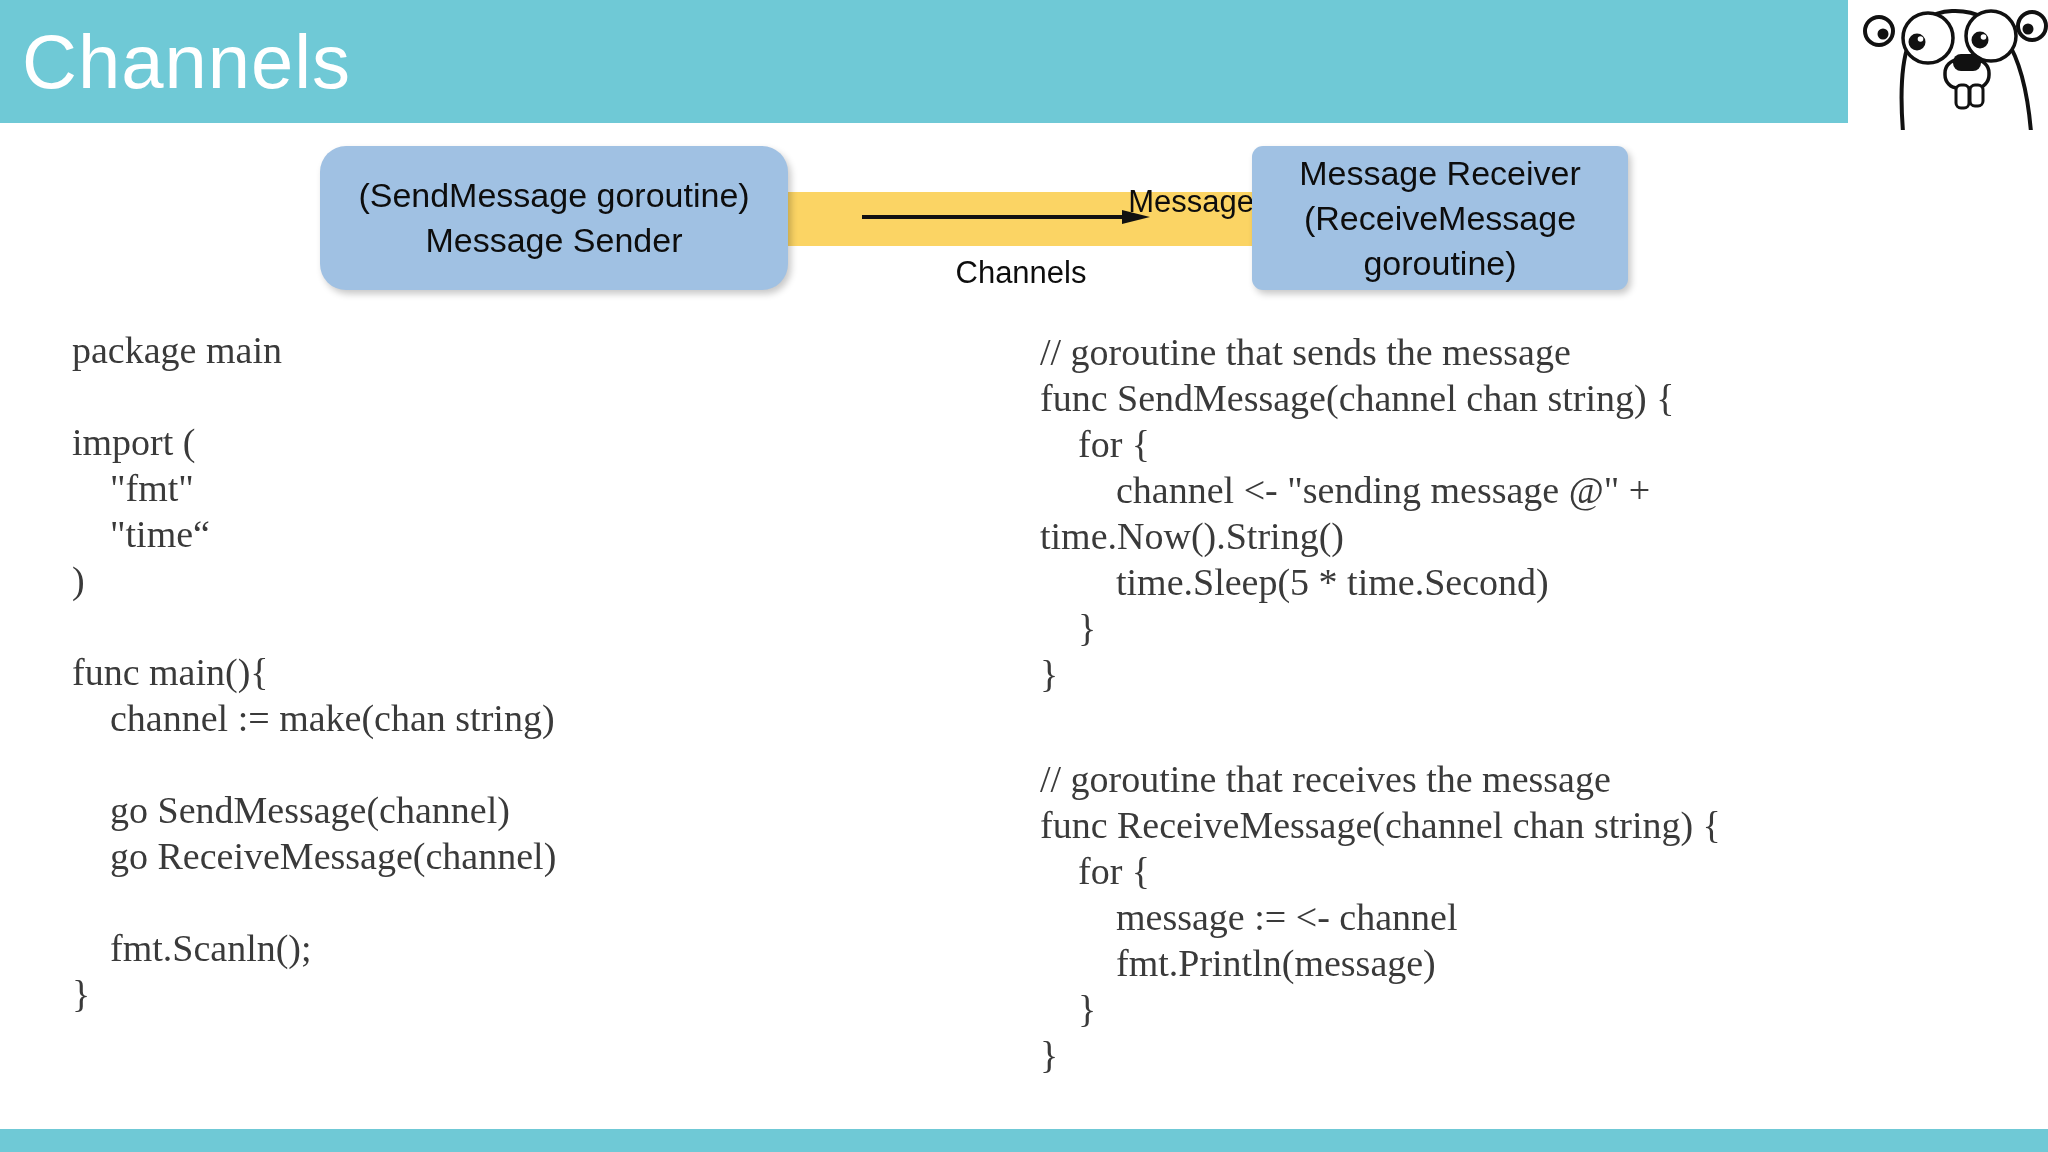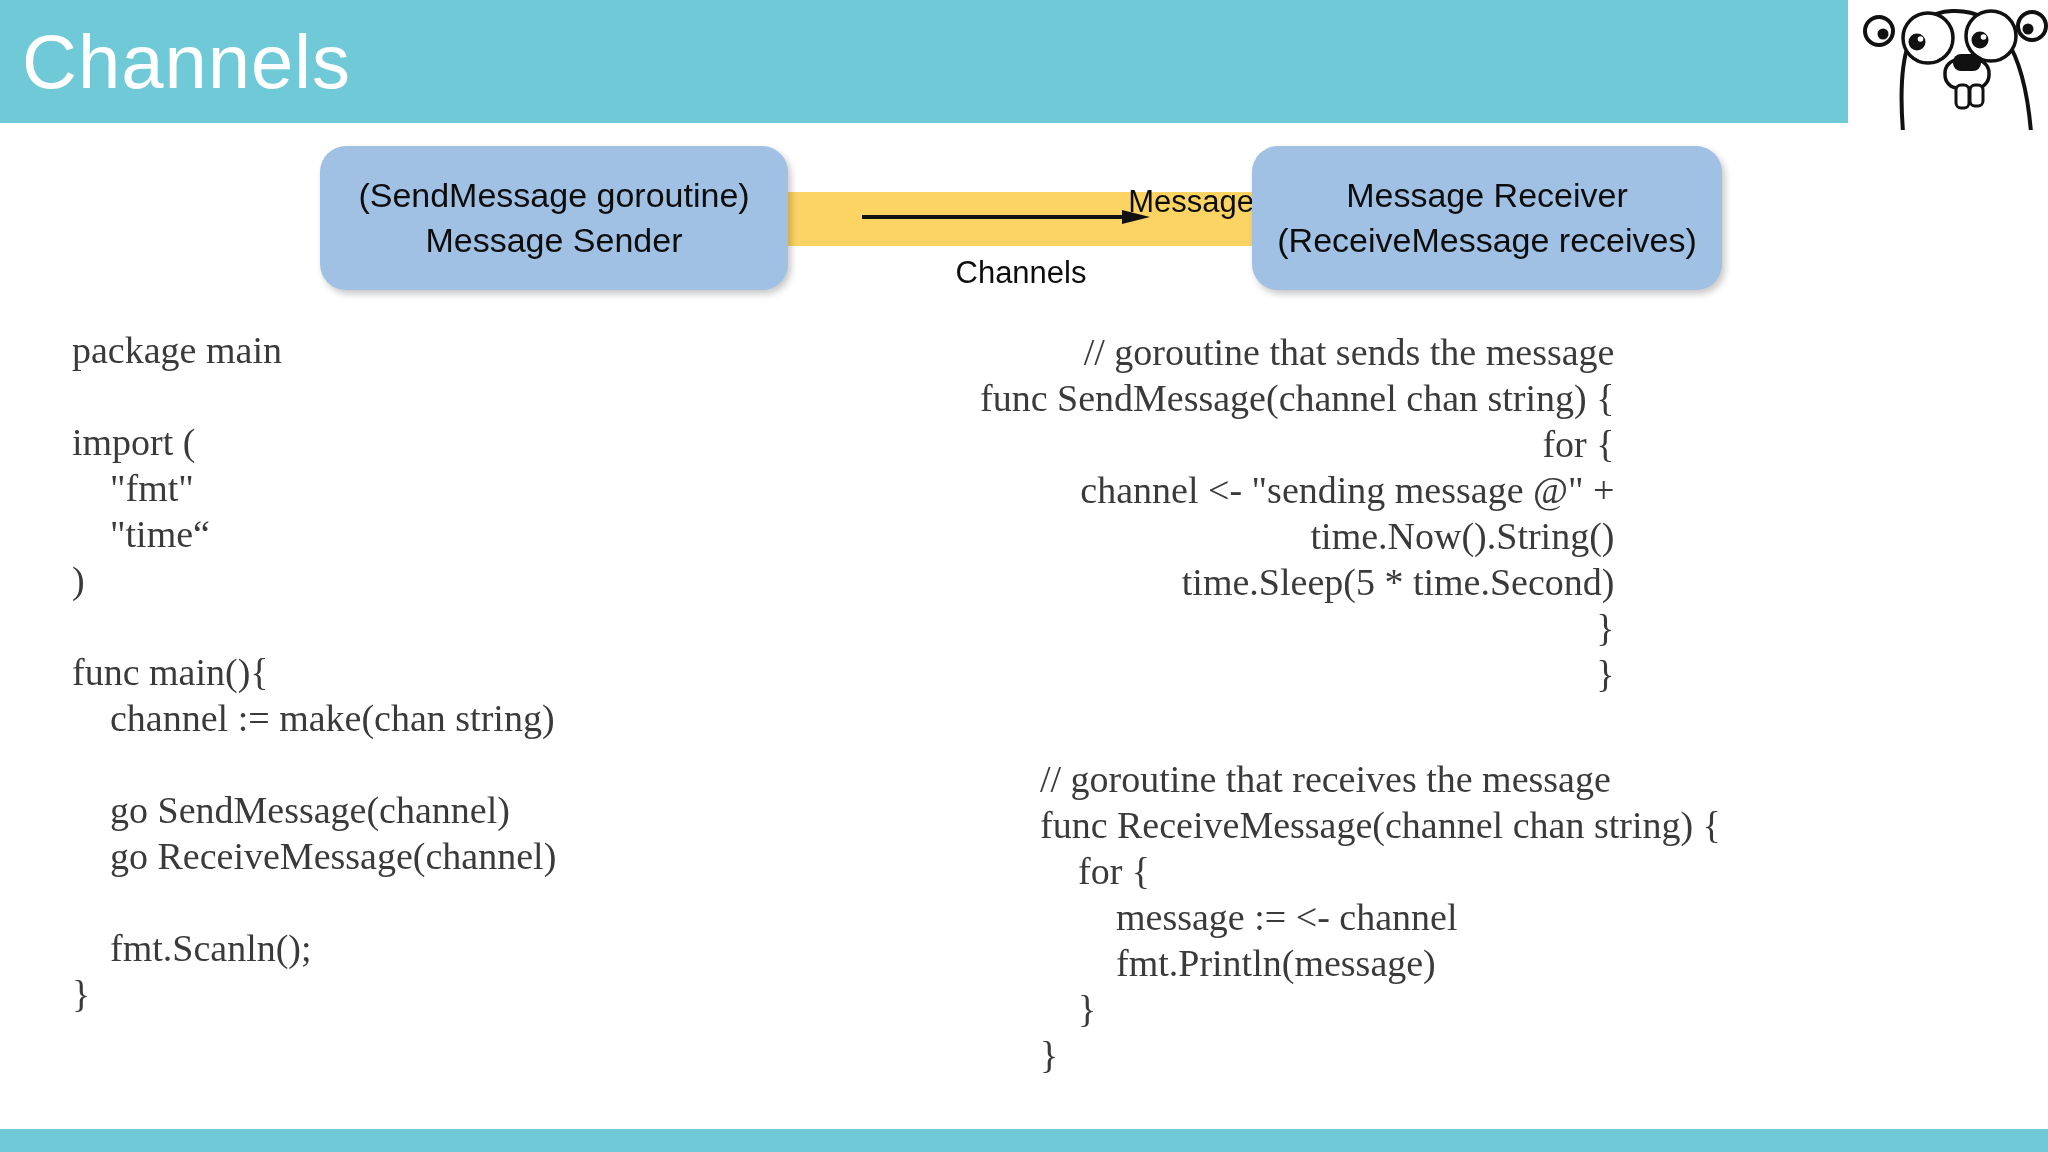--- a/index.html
+++ b/index.html
@@ -45,21 +45,21 @@
     background:#A0C1E3;
     border-radius:26px;
     display:flex; flex-direction:column;
     align-items:center; justify-content:center;
     text-align:center;
     color:#0d0d0d;
     font-size:34px; line-height:45px;
     box-shadow:3px 4px 7px rgba(0,0,0,0.22);
   }
   .sender-box   { left:320px;  width:468px; }
-  .receiver-box { left:1252px; width:470px; }
+  .receiver-box { left:1252px; width:376px;border-radius:11px; }
 
   .message-label {
     position:absolute; left:788px; top:186px;
     width:466px; text-align:right;
     font-size:31px; line-height:31px; color:#0d0d0d;
   }
   .arrow {
     position:absolute; left:862px; top:207px;
     width:288px; height:20px;
   }
@@ -71,21 +71,21 @@
 
   
   pre.code {
     position:absolute;
     font-family:Liberation Serif, serif;
     font-size:38px; line-height:46px;
     color:#3A3A3A;
     white-space:pre;
   }
   .code-left        { left:72px;   top:327px; }
-  .code-right-top   { left:980px; top:329px;text-align:right; }
+  .code-right-top   { left:1040px; top:329px; }
   .code-right-bottom{ left:1040px; top:756px; }
 
   
   .footer {
     position:absolute; left:0; bottom:0;
     width:2048px; height:23px;
     background:#6FC9D6;
   }
 </style>
 </head>
@@ -132,21 +132,21 @@
 
   <div class="channel-label">Channels</div>
 
   <div class="node-box sender-box">
     <div>(SendMessage goroutine)</div>
     <div>Message Sender</div>
   </div>
 
   <div class="node-box receiver-box">
     <div>Message Receiver</div>
-    <div>(ReceiveMessage receives)</div>
+    <div>(ReceiveMessage goroutine)</div>
   </div>
 
   <pre class="code code-left">package main
 
 import (
     "fmt"
     "time“
 )
 
 func main(){

